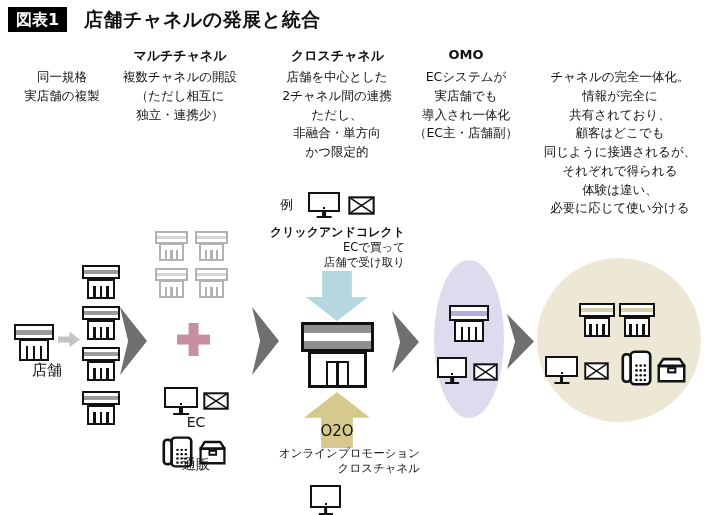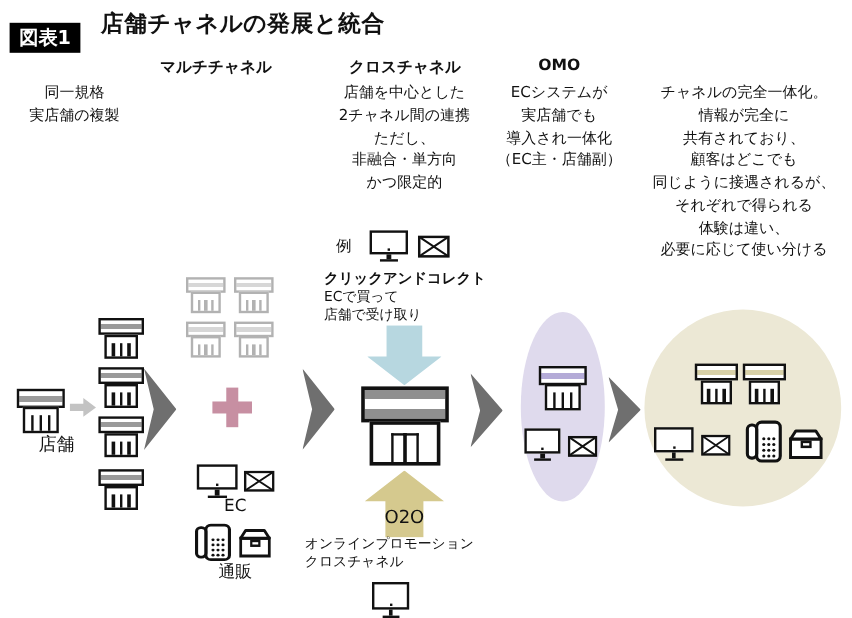--- a/index.html
+++ b/index.html
@@ -7,21 +7,21 @@
     position:relative;width:710px;height:515px;background:#fff;overflow:hidden;
     font-family:"DejaVu Sans","Liberation Sans",sans-serif;color:#111;
   }
   .abs{position:absolute;box-sizing:border-box;}
   
   .badge{background:#000;color:#fff;font-weight:700;font-size:16px;padding:3px 8px;line-height:1.2;}
   .main-title{font-size:19px;font-weight:700;letter-spacing:.5px;}
   
   .stage-header{font-size:13px;font-weight:700;text-align:center;white-space:nowrap;}
   .stage-desc{font-size:12.5px;line-height:1.5;text-align:center;white-space:pre-line;}
-  .small-note{font-size:11.5px;line-height:1.33;text-align:left;white-space:pre-line;}
+  .small-note{font-size:11.5px;line-height:1.33;text-align:right;white-space:pre-line;}
   .note-title{font-size:12px;font-weight:700;text-align:center;white-space:nowrap;}
   .icon-label{font-size:14px;text-align:center;}
   .store-label{font-size:15px;text-align:right;}
   .o2o-label{font-size:15px;text-align:center;font-weight:400;z-index:3;}
   
   .store{--line:#111;--stripe:#9a9a9a;}
   .store .awn{position:absolute;left:0;top:0;width:100%;height:42%;box-sizing:border-box;
     border:2px solid var(--line);
     background:linear-gradient(to bottom,#fff 0 30%,var(--stripe) 30% 72%,#fff 72%);}
   .store .bod{position:absolute;left:13%;right:13%;top:40%;bottom:0;box-sizing:border-box;
@@ -49,29 +49,32 @@
   .plus::after{content:"";position:absolute;top:0;left:50%;height:100%;width:33%;transform:translateX(-50%);background:#c78fa2;}
   
   .ellipse{border-radius:50%;}
   svg{display:block;width:100%;height:100%;}
 </style>
 </head>
 <body>
 
 <div id="canvas">
 
-  <span class="abs badge" style="left:8px;top:19px;">図表1</span>
+  <span class="abs badge" style="left:8px;top:7px;">図表1</span>
   <span class="abs main-title" style="left:84px;top:7px;">店舗チャネルの発展と統合</span>
 
   <div class="abs stage-header" style="left:120px;top:47px;width:120px;">マルチチャネル</div>
   <div class="abs stage-header" style="left:275px;top:47px;width:125px;">クロスチャネル</div>
   <div class="abs stage-header" style="left:420px;top:47px;width:92px;">OMO</div>
 
   <div class="abs stage-desc" style="left:6px;top:68px;width:112px;">同一規格
 実店舗の複製</div>
+  <div class="abs stage-desc" style="left:112px;top:68px;width:136px;">複数チャネルの開設
+（ただし相互に
+独立・連携少）</div>
   <div class="abs stage-desc" style="left:268px;top:68px;width:138px;">店舗を中心とした
 2チャネル間の連携
 ただし、
 非融合・単方向
 かつ限定的</div>
   <div class="abs stage-desc" style="left:408px;top:68px;width:116px;">ECシステムが
 実店舗でも
 導入され一体化
 （EC主・店舗副）</div>
   <div class="abs stage-desc" style="left:532px;top:68px;width:176px;">チャネルの完全一体化。
@@ -218,21 +221,21 @@
       </g>
     </svg>
   </div>
   <div class="abs" style="left:198px;top:440px;width:29px;height:25px;">
     <svg viewBox="0 0 28 22" preserveAspectRatio="none">
       <path d="M2.5 7.5 H25.5 V20.5 H2.5 Z" fill="#fff" stroke="#111" stroke-width="2.2"></path>
       <path d="M2.5 7.5 L6.5 1.8 H21.5 L25.5 7.5 Z" fill="#fff" stroke="#111" stroke-width="2.2" stroke-linejoin="round"></path>
       <rect x="11" y="9.5" width="6.5" height="3.5" fill="#fff" stroke="#111" stroke-width="1.8"></rect>
     </svg>
   </div>
-  <div class="abs icon-label" style="left:166px;top:468px;width:60px;text-align:center;">通販</div>
+  <div class="abs icon-label" style="left:166px;top:456px;width:60px;text-align:center;">通販</div>
 
   <div class="abs arrow-stage" style="left:252px;top:307px;width:27px;height:68px;"></div>
 
   <div class="abs arrow-down" style="left:306px;top:271px;width:62px;height:50px;"></div>
   <div class="abs store big" style="left:301px;top:322px;width:73px;height:66px;">
       <span class="awn"></span>
       <span class="bod">
         <i></i>
         <i></i>
       </span>

